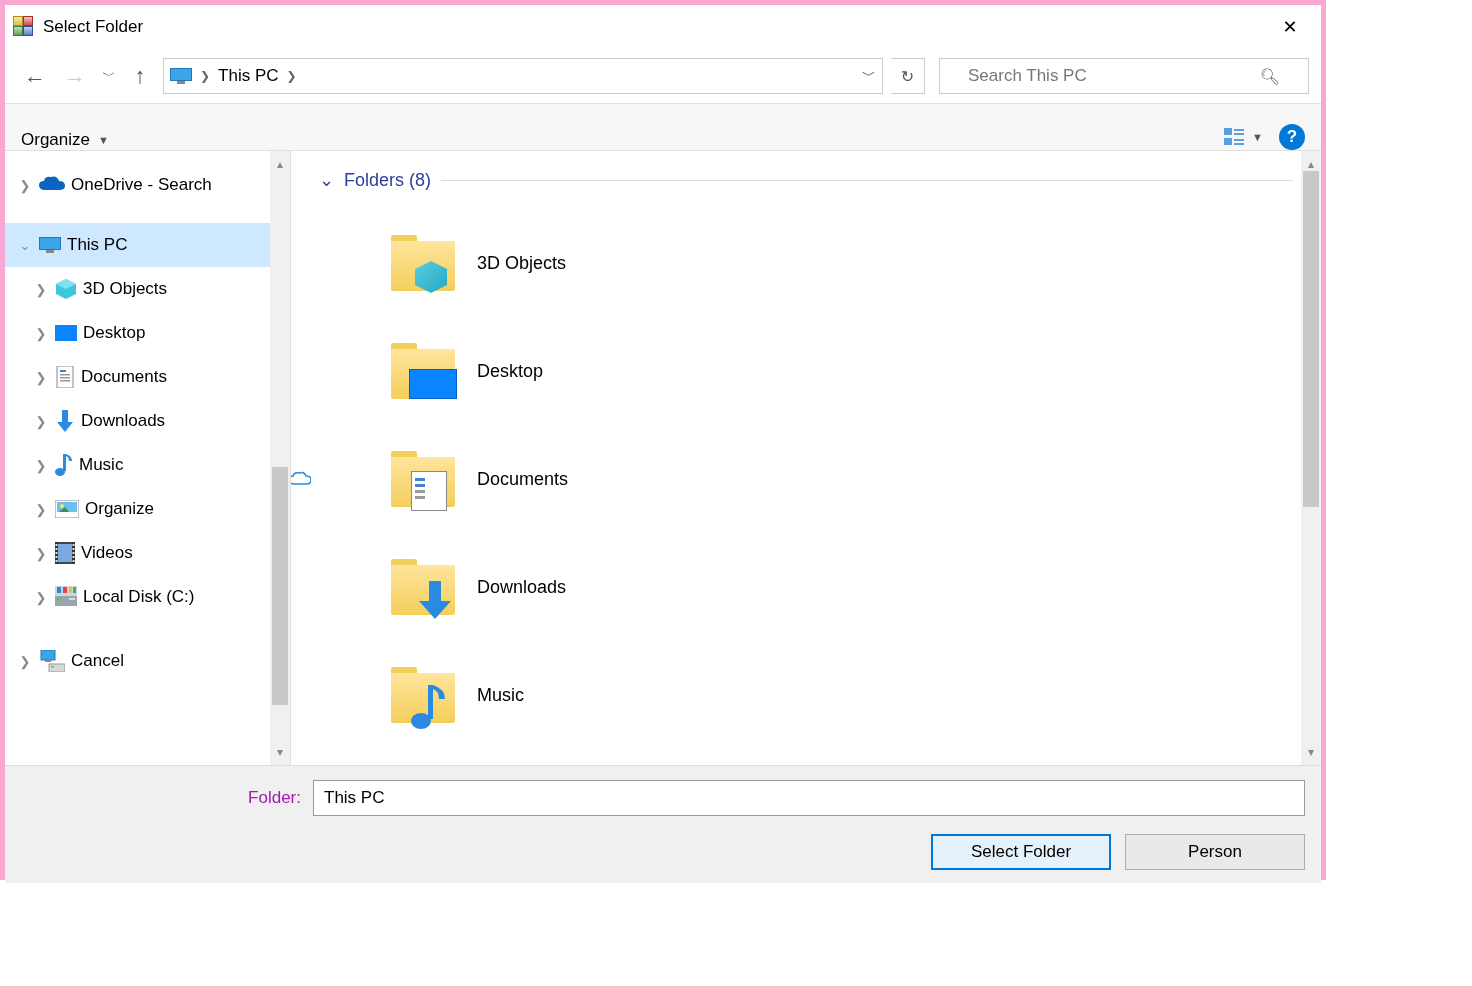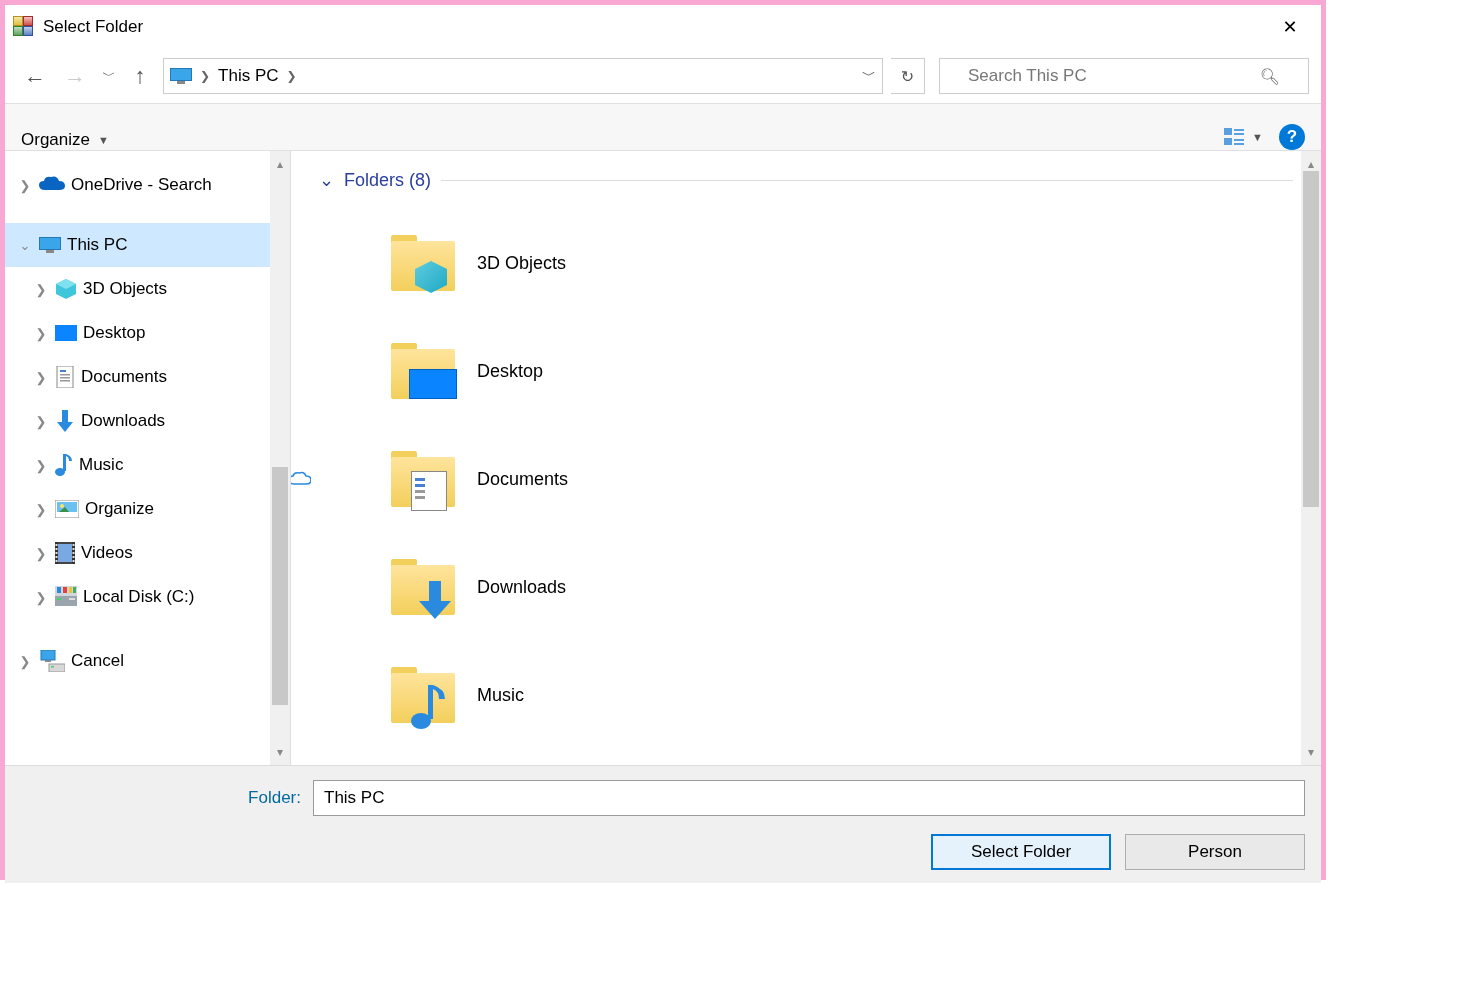--- a/index.html
+++ b/index.html
@@ -50,21 +50,21 @@
 .content { flex: 1; position: relative; padding: 18px 28px 0 28px; overflow: hidden; }
 .group-hdr { display: flex; align-items: center; gap: 10px; color: #2a3f9d; font-size: 18px; margin-bottom: 18px; }
 .group-hdr .line { flex: 1; height: 1px; background: #ddd; }
 .folder-row { display: flex; align-items: center; height: 108px; gap: 18px; padding-left: 70px; cursor: pointer; }
 .folder-row .fname { font-size: 18px; color: #000; }
 .content-scroll { position: absolute; right: 0; top: 0; width: 20px; height: 100%; background: #f0f0f0; display: flex; flex-direction: column; align-items: center; justify-content: space-between; padding: 6px 0; }
 .content-scroll .sbtn { font-size: 12px; color: #888; cursor: pointer; }
 .content-scroll .thumb { position: absolute; left: 2px; top: 20px; width: 16px; height: 336px; background: #c8c8c8; }
 .footer { height: 118px; background: #f0f0f0; border-top: 1px solid #dcdcdc; padding: 14px 16px 0 16px; }
 .folder-line { display: flex; align-items: center; gap: 12px; margin-bottom: 18px; }
-.folder-label { width: 280px; text-align: right; font-size: 17px; color: #0369a1; }
+.folder-label { width: 280px; text-align: right; font-size: 17px; color: #a21caf; }
 .folder-input { flex: 1; height: 36px; border: 1px solid #999; background: #fff; padding: 0 10px; font-size: 17px; }
 .btn-row { display: flex; justify-content: flex-end; gap: 14px; padding-right: 0; }
 .btn { width: 180px; height: 36px; border: 1px solid #adadad; background: #e9e9e9; font-size: 17px; cursor: pointer; display: flex; align-items: center; justify-content: center; }
 .btn.primary { border: 2px solid #0078d7; background: #e5f1fb; }
 .folder-icon { width: 70px; height: 60px; position: relative; flex-shrink: 0; }
 .folder-base { position: absolute; left: 2px; top: 8px; width: 64px; height: 50px; background: linear-gradient(#ffe49c,#f3cf5b); border-radius: 2px; }
 .folder-tab { position: absolute; left: 2px; top: 2px; width: 26px; height: 10px; background: #f3cf5b; border-radius: 2px 2px 0 0; }
 .overlay-cube { position: absolute; left: 26px; top: 28px; width: 32px; height: 32px; background: linear-gradient(135deg,#5ecde0,#1fa8c4); transform: rotate(0deg); clip-path: polygon(50% 0, 100% 25%, 100% 75%, 50% 100%, 0 75%, 0 25%); }
 .overlay-desk { position: absolute; left: 20px; top: 28px; width: 48px; height: 30px; background: #0a84ff; border: 1px solid #0060c0; }
 .overlay-doc { position: absolute; left: 22px; top: 22px; width: 36px; height: 40px; background: #fff; border: 1px solid #888; }

